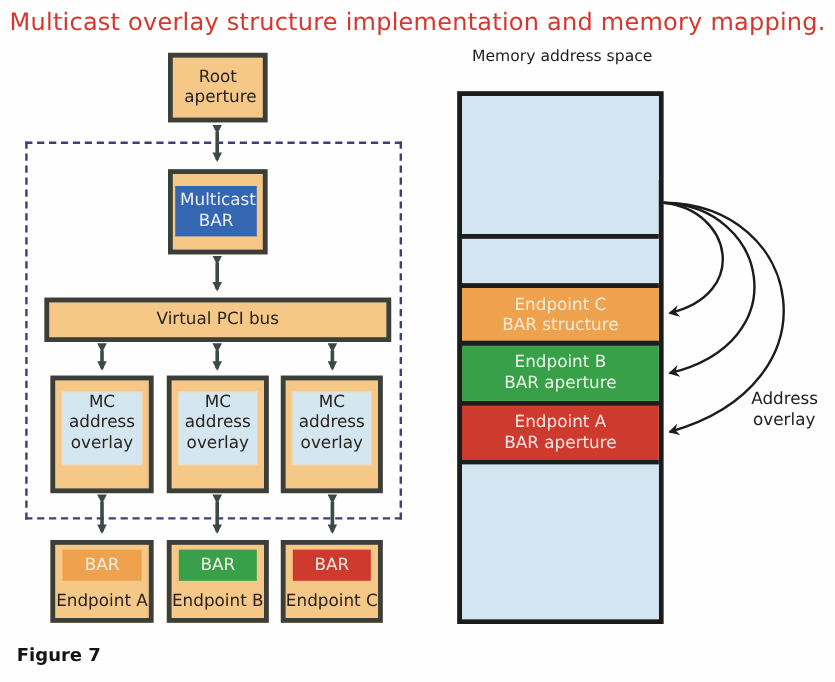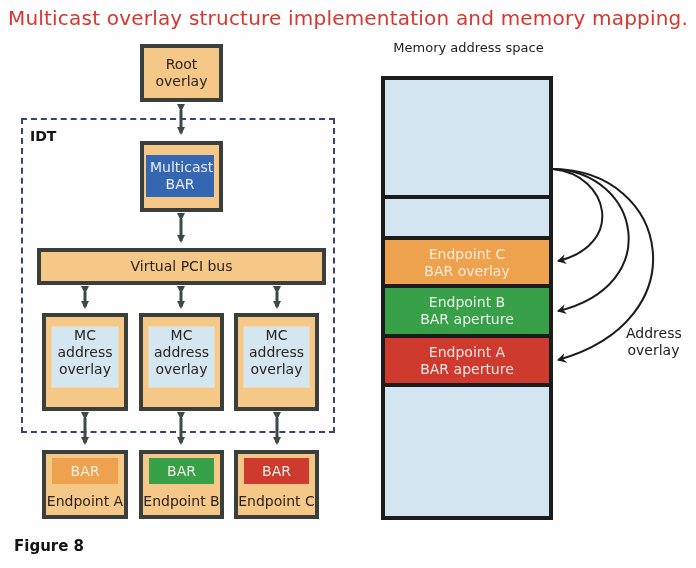--- a/index.html
+++ b/index.html
@@ -30,25 +30,24 @@
   .overlay-label { left: 626px; top: 325px; font-size: 14px; line-height: 17px; color: #1d1d1d; text-align: center; }
   svg { position: absolute; left: 0; top: 0; }
 </style>
 </head>
 <body>
 
 <div class="abs title">Multicast overlay structure implementation and memory mapping.</div>
 
 <div class="dashed" style="left:21px; top:118px; width:314px; height:315px;"></div>
 <div class="abs idt">
-  <div>IDT</div>
 </div>
 
 <div class="box" style="left:140px; top:44px; width:83px; height:58px;">
-  <div class="box-text" style="width:56px;">Root overlay</div>
+  <div class="box-text" style="width:56px;">Root aperture</div>
 </div>
 
 <div class="box" style="left:140px; top:141px; width:83px; height:71px;">
   <div class="inner-blue" style="left:2px; top:10px; width:68px; height:42px;">
     <span style="width:60px;">Multicast BAR</span>
   </div>
 </div>
 
 <div class="box" style="left:37px; top:248px; width:289px; height:37px;">
   <div class="box-text">Virtual PCI bus</div>
@@ -76,28 +75,28 @@
 </div>
 <div class="box" style="left:139px; top:450px; width:85px; height:69px; justify-content:flex-start;">
   <div class="bar" style="left:6px; top:4px; width:65px; height:26px; background:#39a04a;">BAR</div>
   <div class="ep-label" style="top:39px;">Endpoint B</div>
 </div>
 <div class="box" style="left:234px; top:450px; width:85px; height:69px; justify-content:flex-start;">
   <div class="bar" style="left:6px; top:4px; width:65px; height:26px; background:#cf3a2f;">BAR</div>
   <div class="ep-label" style="top:39px;">Endpoint C</div>
 </div>
 
-<div class="abs figure">Figure 8</div>
+<div class="abs figure">Figure 7</div>
 
 <div class="abs mem-label">Memory address space</div>
 <div class="abs mem">
   <div class="band" style="top:0; height:70px; border-top:none; background:#d3e5f0;"></div>
   <div class="band" style="top:115px; height:42px; background:#d3e5f0;"></div>
   <div class="band" style="top:156px; height:49px; background:#eea24e; color:#f8ecd8;">
-    <span style="width:100px;">Endpoint C BAR overlay</span>
+    <span style="width:100px;">Endpoint C BAR structure</span>
   </div>
   <div class="band" style="top:254px; height:50px; background:#cf3a2f; color:#f8e6e2;">
     <span style="width:100px;">Endpoint A BAR aperture</span>
   </div>
   <div class="band" style="top:204px; height:50px; background:#39a04a; color:#eaf5e8;">
     <span style="width:100px;">Endpoint B BAR aperture</span>
   </div>
   <div class="band" style="top:303px; height:133px; background:#d3e5f0;"></div>
 </div>
 

